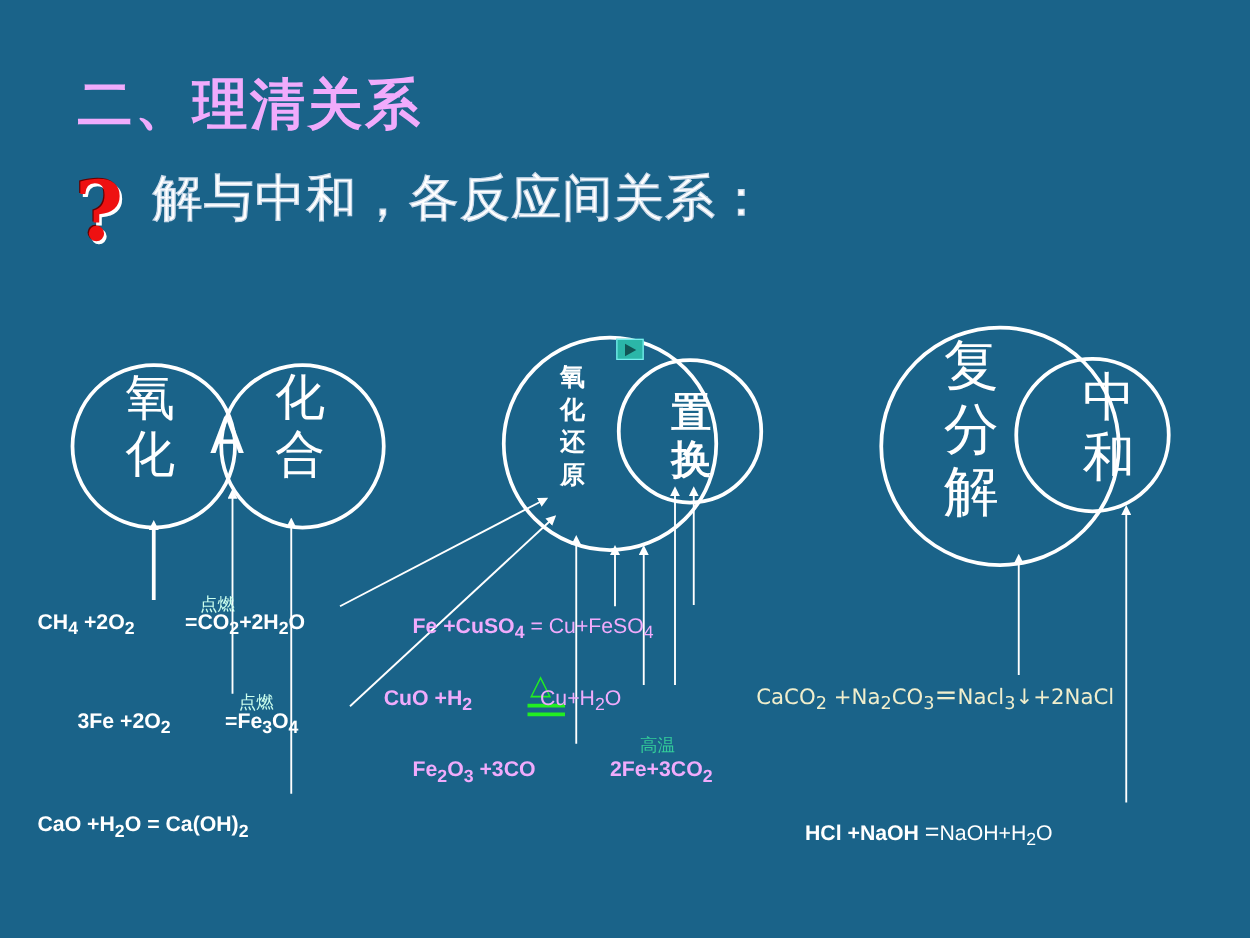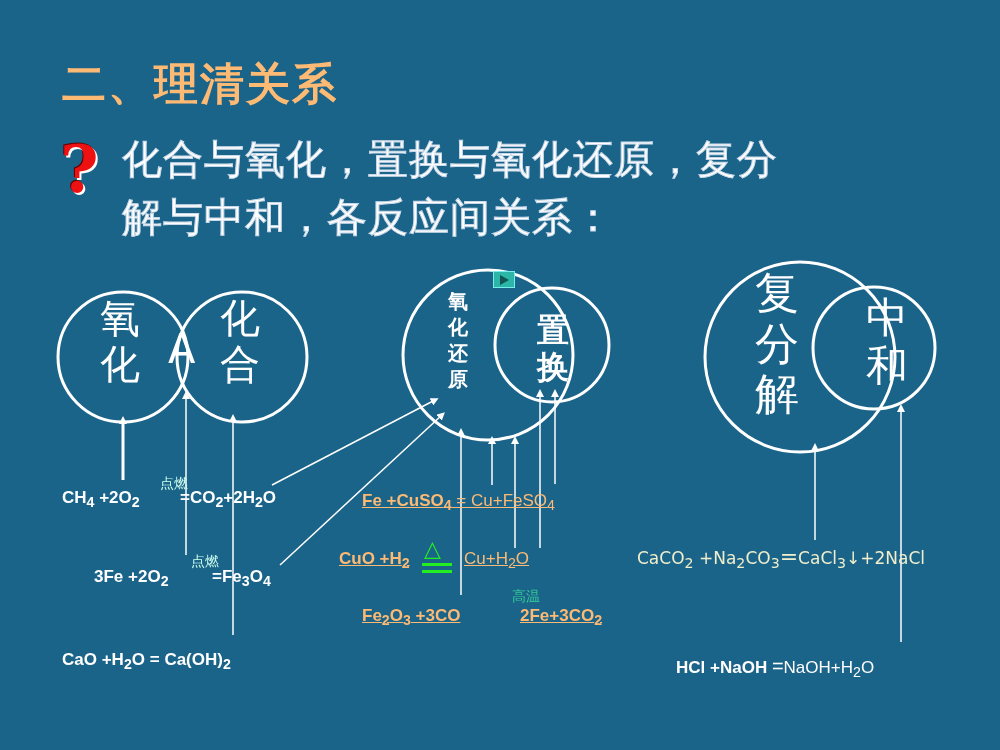--- a/index.html
+++ b/index.html
@@ -1,44 +1,43 @@
 <!DOCTYPE html>
 <html><head>
 <meta charset="utf-8">
 <style>
   html, body { margin:0; padding:0; }
   body { width:1000px; height:750px; background:#1a6389; position:relative; overflow:hidden;
          font-family:"DejaVu Sans", sans-serif; }
   .abs { position:absolute; }
-  .heading { color:#fdba74; font-weight:bold; font-size:44px; letter-spacing:2px; line-height:1; }
+  .heading { color:#f0abfc; font-weight:bold; font-size:44px; letter-spacing:2px; line-height:1; }
   .qmark { color:#ee1111; font-weight:bold; font-size:66px; line-height:1; text-shadow:2px 2px 0 #fff, -1px -1px 0 #600; font-family:"DejaVu Serif", serif; }
   .subtitle { color:#fff; font-size:40px; line-height:1.45; font-family:"DejaVu Serif", serif;
               -webkit-text-stroke:1px #c8d8e8; letter-spacing:1px; }
   .clabel { color:#fff; font-family:"DejaVu Serif", serif; line-height:1.15; text-align:center; }
-  .eq { font-family:"Liberation Sans", sans-serif; font-size:17px; white-space:nowrap;margin-left:32px; }
+  .eq { font-family:"Liberation Sans", sans-serif; font-size:17px; white-space:nowrap; }
   .eq.white { color:#fff; font-weight:bold; }
-  .eq.green { color:#fdba74;text-decoration:underline; }
+  .eq.green { color:#f0abfc; }
   .eq.cream { color:#f0eecc; font-family:"DejaVu Sans", sans-serif; font-size:17px; }
   .b { font-weight:bold; }
   .n { font-weight:normal; }
   .cond { font-size:14px; font-family:"DejaVu Sans", sans-serif; }
   .play-btn { background:#2bb6a8; border:1px solid #7ee; width:20px; height:15px; display:flex; align-items:center; justify-content:center; cursor:pointer; }
   .play-btn span { width:0; height:0; border-left:9px solid #155; border-top:5px solid transparent; border-bottom:5px solid transparent; }
   svg { position:absolute; left:0; top:0; }
 </style>
 </head>
 <body>
 
 <div class="abs heading" style="left:62px; top:62px;">
   <span>二、理清关系</span>
 </div>
 <div class="abs qmark" style="left:60px; top:136px;">?</div>
 
 <div class="abs subtitle" style="left:122px; top:130px;">
-  <div>化合与氧化，置换与氧化还原，复分</div>
   <div>解与中和，各反应间关系：</div>
 </div>
 
 <svg width="1000" height="750">
   <defs>
     <marker id="ah" markerWidth="8" markerHeight="8" refX="4" refY="4" orient="auto" markerUnits="userSpaceOnUse">
       <path d="M0,0 L8,4 L0,8 z" fill="#fff"></path>
     </marker>
   </defs>
   <g fill="none" stroke="#fff" stroke-width="3">
@@ -140,18 +139,18 @@
 
 <div class="abs eq green" style="left:330px; top:606px;">
   <span class="b">Fe</span><sub class="b">2</sub><span class="b">O</span><sub class="b">3</sub><span class="b"> +3CO</span>
 </div>
 <div class="abs cond" style="left:512px; top:588px; color:#3c9;">高温</div>
 <div class="abs eq green" style="left:488px; top:606px;">
   <span class="b">2Fe+3CO</span><sub class="b">2</sub>
 </div>
 
 <div class="abs eq cream" style="left:605px; top:544px;">
-  <span>CaCO</span><sub>2</sub><span> +Na</span><sub>2</sub><span>CO</span><sub>3</sub><span style="font-size:22px;">=</span><span>CaCl</span><sub>3</sub><span>↓+2NaCl</span>
+  <span>CaCO</span><sub>2</sub><span> +Na</span><sub>2</sub><span>CO</span><sub>3</sub><span style="font-size:22px;">=</span><span>Nacl</span><sub>3</sub><span>↓+2NaCl</span>
 </div>
 
 <div class="abs eq white" style="left:644px; top:655px;">
   <span>HCl +NaOH </span><span class="n" style="font-size:20px;">=</span><span class="n">NaOH+H</span><sub class="n">2</sub><span class="n">O</span>
 </div>
 
 </body></html>

